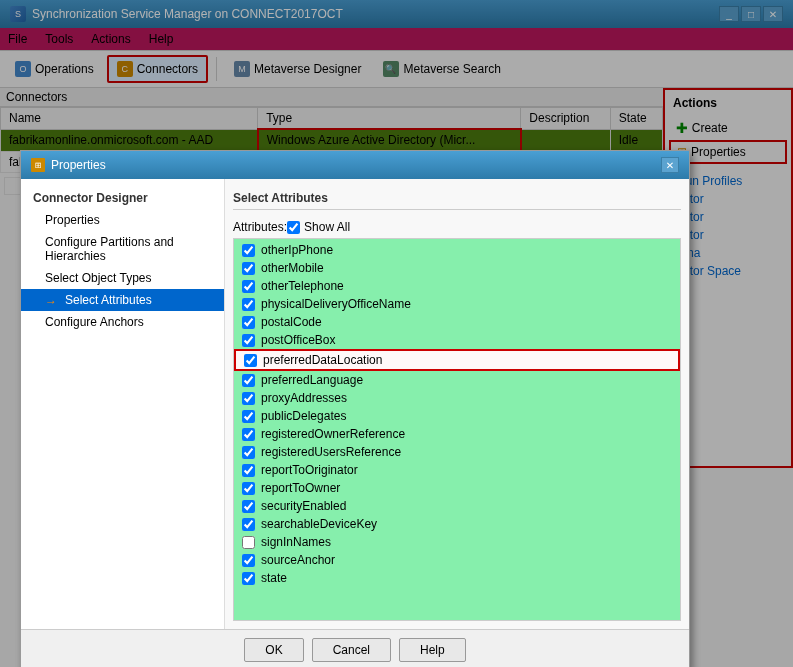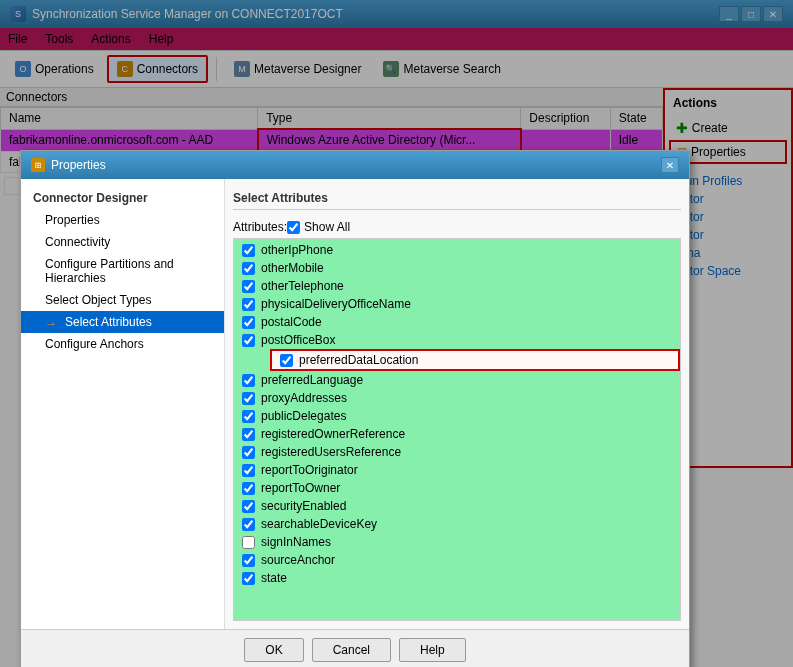--- a/index.html
+++ b/index.html
@@ -75,21 +75,21 @@
       padding: 3px 8px;
       text-align: left;
       font-weight: normal;
       font-size: 12px;
     }
     .connectors-table td {
       border: 1px solid #ddd;
       padding: 3px 8px;
       font-size: 12px;
     }
-    .row-selected td { background: #d946ef; margin-top: 21px; }
+    .row-selected td { background: #4d7c0f; margin-top: 21px; }
 
     .connectors-panel {
       flex: 1;
       display: flex;
       flex-direction: column;
     }
 
     .actions-panel {
       width: 130px;
       background: #f5f5f5;
@@ -217,21 +217,20 @@
     }
     .attr-item {
       display: flex; align-items: center;
       padding: 2px 8px;
       font-size: 12px;
       gap: 6px;
     }
     .attr-item.highlighted {
       border: 2px solid #cc0000;
       background: #fff8f8;
-      margin-left: 36px;
     }
     .attr-checkbox { width: 13px; height: 13px; }
 
     .modal-footer {
       border-top: 1px solid #ccc;
       padding: 8px;
       display: flex;
       justify-content: center;
       gap: 8px;
       background: #f0f0f0;
@@ -393,23 +392,20 @@
 
     <div class="modal-body">
 
       <div class="modal-sidebar">
         <div class="modal-sidebar-header">Connector Designer</div>
 
         <div class="modal-nav-item">
           <span>Properties</span>
         </div>
         <div class="modal-nav-item">
-          <span>Connectivity</span>
-        </div>
-        <div class="modal-nav-item">
           <span>Configure Partitions and Hierarchies</span>
         </div>
         <div class="modal-nav-item">
           <span>Select Object Types</span>
         </div>
         <div class="modal-nav-item active" style="background:#0066cc;color:white;">
           <span style="color:#ff8800;font-weight:bold;margin-right:4px;">→</span>
           <span>Select Attributes</span>
         </div>
         <div class="modal-nav-item">

